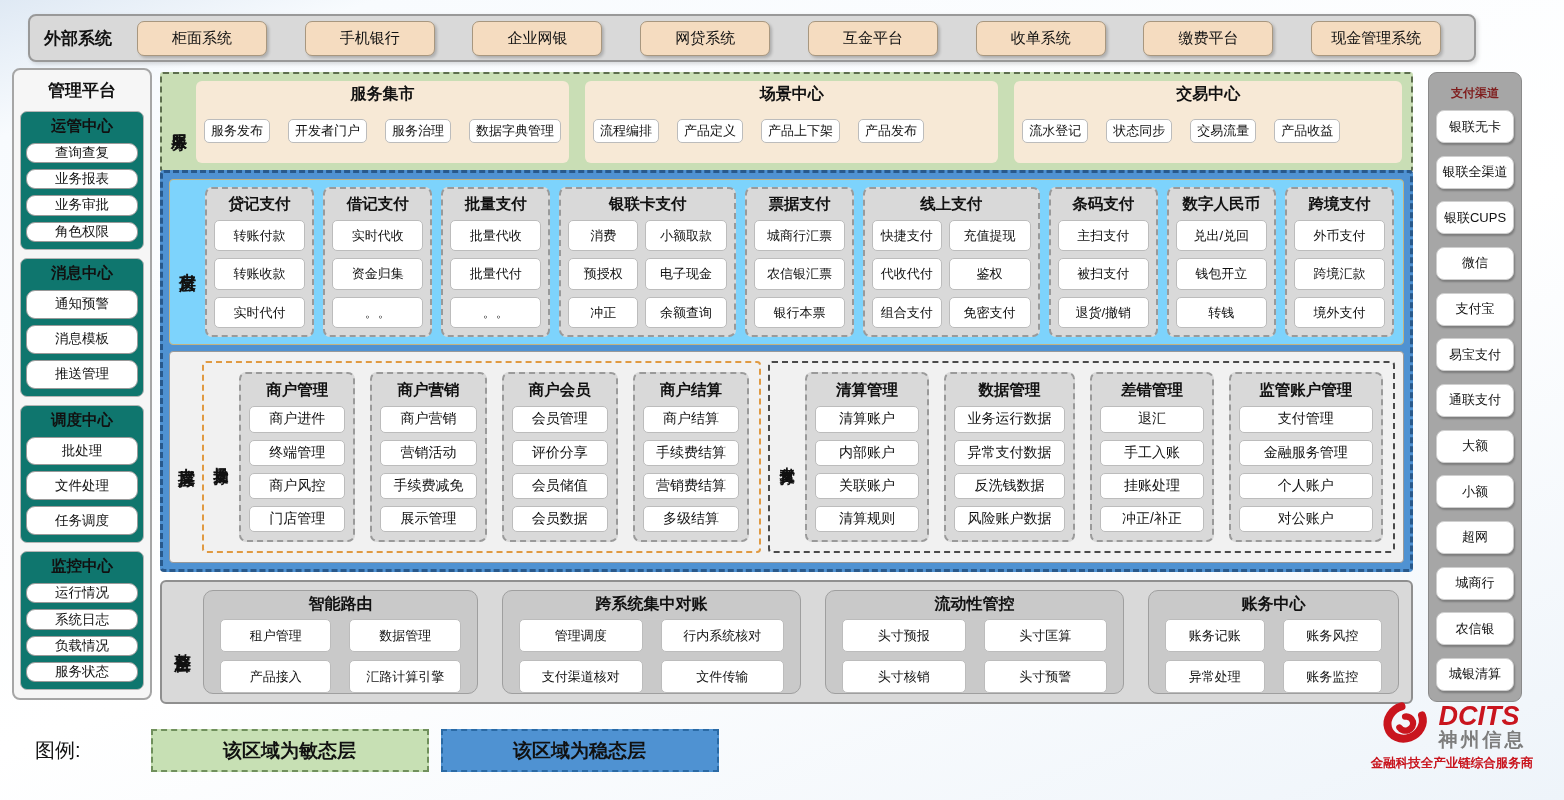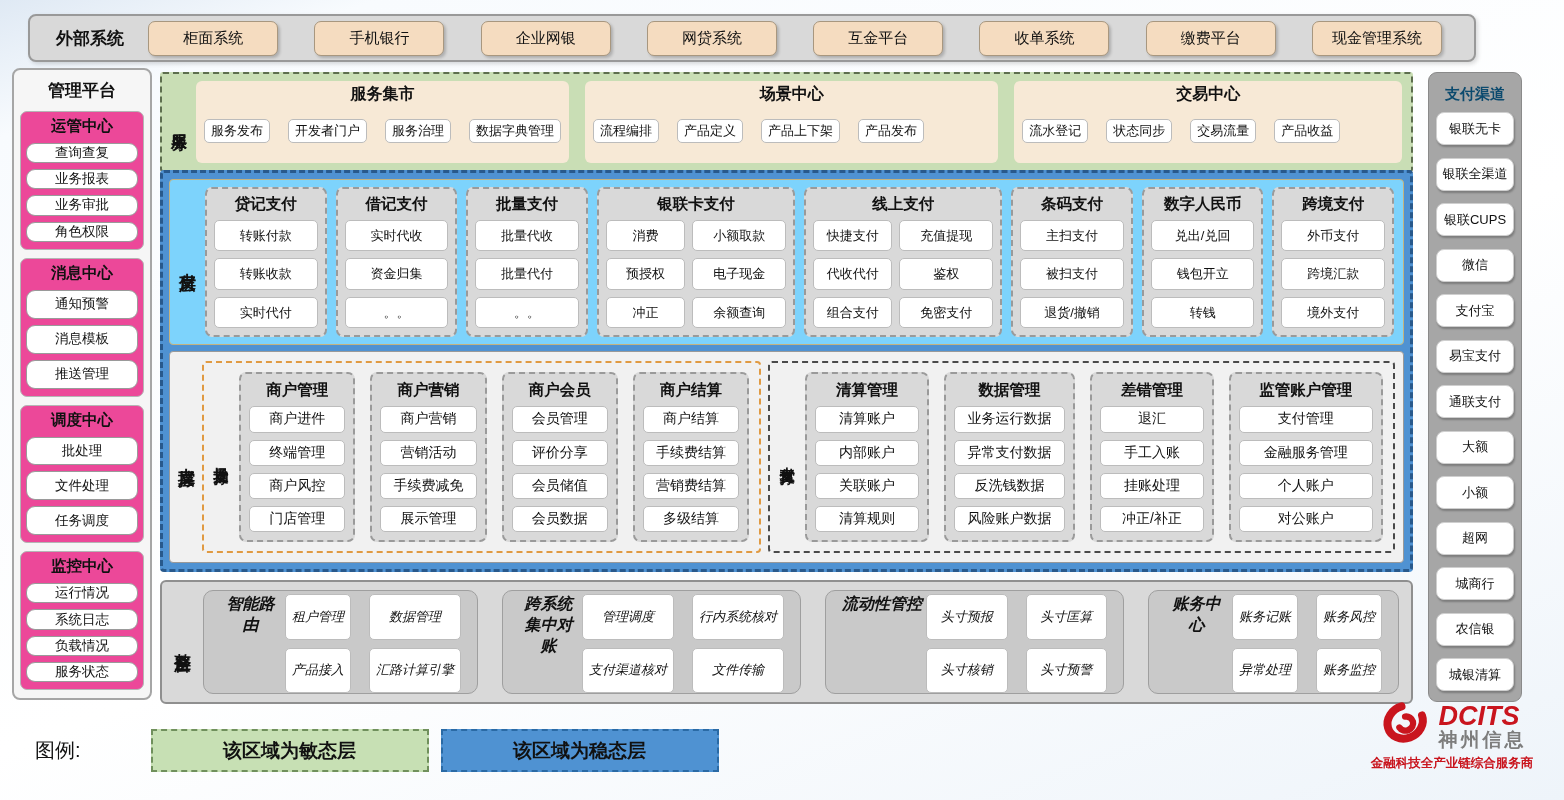--- a/index.html
+++ b/index.html
@@ -3,31 +3,31 @@
 <meta charset="utf-8">
 <style>
   html,body{margin:0;padding:0;background:#fff;}
   .stage{position:relative;width:1564px;height:800px;overflow:hidden;color:#111;
          font-family:"Liberation Sans",sans-serif;
          background:linear-gradient(160deg,#dfe9f4 0%,#f8fbfe 10%,#ffffff 55%,#eef4fa 100%);}
   
   .topbar{position:absolute;left:28px;top:14px;width:1448px;height:48px;background:#d9d9d9;
           border:2px solid #999;border-radius:8px;display:flex;align-items:center;
           padding:0 14px;box-sizing:border-box;box-shadow:2px 2px 4px rgba(0,0,0,.15);}
-  .topbar-label{font-weight:bold;font-size:17px;white-space:nowrap;margin-right:6px;margin-left:12px;}
+  .topbar-label{font-weight:bold;font-size:17px;white-space:nowrap;margin-right:6px;}
   .topbar-items{flex:1;display:flex;justify-content:space-around;align-items:center;}
   .btn-tan{width:128px;height:33px;background:#f5dcc0;border:1px solid #a8977f;border-radius:7px;
            display:flex;align-items:center;justify-content:center;font-size:15px;
            box-shadow:2px 2px 3px rgba(0,0,0,.2);font-family:Liberation Serif, serif;}
   
   .left-sidebar{position:absolute;left:12px;top:68px;width:140px;height:632px;background:#f6f6f6;
                 border:2px solid #a6a6a6;border-radius:8px;box-sizing:border-box;
                 padding:6px 6px 8px;display:flex;flex-direction:column;gap:8px;}
   .ls-title{text-align:center;font-weight:bold;font-size:17px;padding:3px 0 1px;}
-  .ls-group{border:1px solid #b5b5b5;border-radius:7px;background:#ec4899;
+  .ls-group{border:1px solid #b5b5b5;border-radius:7px;background:#0f766e;
             padding:4px 5px 7px;display:flex;flex-direction:column;gap:6px;flex:1;font-family:Liberation Serif, serif;}
   .ls-group-title{text-align:center;font-weight:bold;font-size:15.5px;}
   .ls-group-items{flex:1;display:flex;flex-direction:column;gap:6px;}
   .btn-side{background:#fff;border:1px solid #9a9a9a;border-radius:9px;flex:1;max-height:27px;
             display:flex;align-items:center;justify-content:center;font-size:13.5px;}
   
   .v-label{writing-mode:vertical-lr;text-orientation:upright;font-weight:bold;font-size:17px;
            display:flex;align-items:center;justify-content:center;letter-spacing:2px;line-height:1;}
   .v-label.sm{font-size:15px;letter-spacing:1px;}
   .btn-white{background:#fff;border:1px solid #bcbcbc;border-radius:5px;display:flex;
@@ -71,33 +71,33 @@
            flex-direction:column;padding:6px 8px 8px;box-sizing:border-box;gap:5px;min-width:0;}
   .sup-col.w-md{flex:1.08;}
   .sup-col.w-lg{flex:1.3;}
   .sup-col .col-items .btn-white{flex:1;font-size:14px;}
   
   .integration-layer{position:absolute;left:160px;top:580px;width:1253px;height:124px;background:#d9d9d9;
                      border:2px solid #8f8f8f;border-radius:6px;box-sizing:border-box;display:flex;
                      padding:8px 12px;gap:12px;}
   .int-panels{flex:1;display:flex;gap:24px;}
   .int-panel{background:#c9c9c9;border:1px solid #9f9f9f;border-radius:10px;padding:3px 16px 0;
-             display:flex;flex-direction:row;gap:4px;box-sizing:border-box;font-style:italic;}
+             display:flex;flex-direction:column;gap:4px;box-sizing:border-box;}
   .int-panel:nth-child(1){flex:1;}
   .int-panel:nth-child(2){flex:1.1;}
   .int-panel:nth-child(3){flex:1.1;}
   .int-panel:nth-child(4){flex:0.9;}
   .int-panel-title{text-align:center;font-weight:bold;font-size:16px;}
   .int-items{flex:1;display:grid;grid-template-columns:1fr 1fr;gap:8px 18px;}
   .int-items .btn-white{font-size:13px;text-align:right;}
   
   .right-sidebar{position:absolute;left:1428px;top:72px;width:94px;height:630px;background:#a6a6a6;
                  border:1px solid #8a8a8a;border-radius:9px;box-sizing:border-box;display:flex;
                  flex-direction:column;padding:8px 7px 10px;}
-  .rs-title{color:#0c4a6e;font-weight:bold;font-size:15px;text-align:center;padding:4px 0 2px;}
+  .rs-title{color:#7f1d1d;font-weight:bold;font-size:12px;text-align:center;padding:4px 0 2px;}
   .rs-items{flex:1;display:flex;flex-direction:column;justify-content:space-between;padding-top:6px;}
   .btn-channel{background:#fff;border:1px solid #cfcfcf;border-radius:8px;height:31px;display:flex;
                align-items:center;justify-content:center;font-size:13px;
                box-shadow:1px 2px 2px rgba(0,0,0,.25);}
   
   .legend{position:absolute;left:35px;top:729px;display:flex;align-items:center;}
   .legend-label{font-size:20px;}
   .legend-box{width:278px;height:43px;display:flex;align-items:center;justify-content:center;
               font-weight:bold;font-size:19px;box-sizing:border-box;}
   .legend-box.green{background:#c7e0b4;border:2.5px dashed #70905c;margin-left:70px;}
@@ -244,20 +244,29 @@
         <div class="pay-col wide">
           <div class="col-title">银联卡支付</div>
           <div class="col-items">
 
           <div class="btn-white">消费</div>
               <div class="btn-white">小额取款</div>
               <div class="btn-white">预授权</div>
               <div class="btn-white">电子现金</div>
               <div class="btn-white">冲正</div>
               <div class="btn-white">余额查询</div>
+            </div>
+        </div>
+        <div class="pay-col">
+          <div class="col-title">票据支付</div>
+          <div class="col-items">
+
+          <div class="btn-white">城商行汇票</div>
+              <div class="btn-white">农信银汇票</div>
+              <div class="btn-white">银行本票</div>
             </div>
         </div>
         <div class="pay-col wide">
           <div class="col-title">线上支付</div>
           <div class="col-items">
 
           <div class="btn-white">快捷支付</div>
               <div class="btn-white">充值提现</div>
               <div class="btn-white">代收代付</div>
               <div class="btn-white">鉴权</div>

